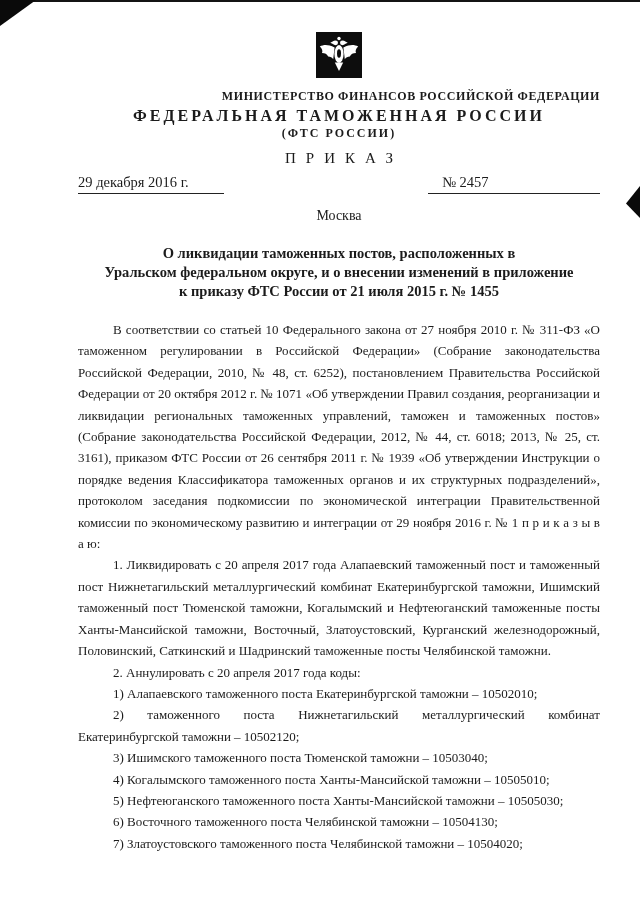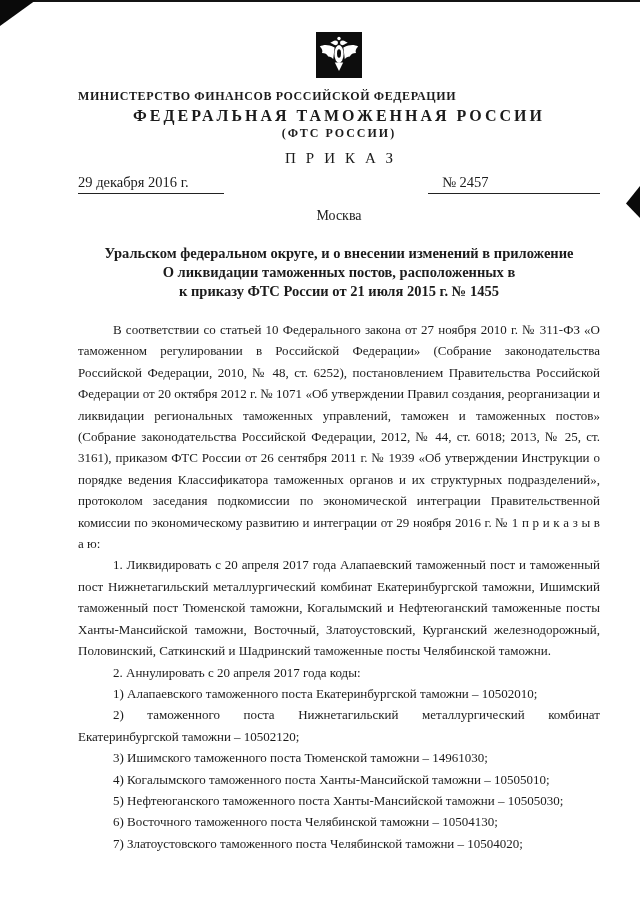--- a/index.html
+++ b/index.html
@@ -17,21 +17,21 @@
   
   .scan-top-line { position:absolute; top:0; left:0; width:100%; height:2px; background:#141414; }
   .scan-corner-tl { position:absolute; top:0; left:0; width:36px; height:26px; background:#0a0a0a;
     clip-path:polygon(0 0, 100% 0, 0 100%); }
   .scan-edge-right { position:absolute; top:186px; right:0; width:14px; height:32px; background:#0a0a0a;
     clip-path:polygon(100% 0, 100% 100%, 0 55%); }
 
   .emblem-wrap { text-align:center; margin-top:2px; }
   .emblem { display:inline-block; width:46px; height:46px; }
 
-  .ministry { margin-top:7px; text-align:left; font-weight:bold; font-size:12px; letter-spacing:0.6px; }
+  .ministry { margin-top:7px; text-align:right; font-weight:bold; font-size:12px; letter-spacing:0.6px; }
   .agency   { margin-top:3px; text-align:center; font-weight:bold; font-size:16px; letter-spacing:3px; }
   .agency-abbr { margin-top:1px; text-align:center; font-weight:bold; font-size:12px; letter-spacing:2px; }
   .doc-type { margin-top:9px; text-align:center; font-weight:normal; font-size:15px; letter-spacing:10px; text-indent:10px; }
 
   .date-row { display:flex; justify-content:space-between; align-items:flex-end; margin-top:7px; font-size:14.5px; }
   .date-field { display:inline-block; width:146px; border-bottom:1.4px solid #222; padding-bottom:2px; }
   .number-field { display:inline-block; width:172px; border-bottom:1.4px solid #222; padding-bottom:2px; padding-left:14px; box-sizing:border-box; }
   .city { text-align:center; font-size:14px; margin-top:14px; }
 
   .doc-title { margin-top:20px; text-align:center; font-weight:bold; font-size:14.5px; line-height:19px; }
@@ -77,31 +77,31 @@
     <div class="agency-abbr">(ФТС РОССИИ)</div>
     <div class="doc-type">ПРИКАЗ</div>
     <div class="date-row">
       <span class="date-field">29 декабря 2016 г.</span>
       <span class="number-field">№ 2457</span>
     </div>
     <div class="city">Москва</div>
   </header>
 
   <div class="doc-title">
+    <div>О ликвидации таможенных постов, расположенных в</div>
     <div>Уральском федеральном округе, и о внесении изменений в приложение</div>
-    <div>О ликвидации таможенных постов, расположенных в</div>
     <div>к приказу ФТС России от 21 июля 2015 г. № 1455</div>
   </div>
 
   <div class="body-text">
     <p class="para">В соответствии со статьей 10 Федерального закона от 27 ноября 2010 г. № 311-ФЗ «О таможенном регулировании в Российской Федерации» (Собрание законодательства Российской Федерации, 2010, № 48, ст. 6252), постановлением Правительства Российской Федерации от 20 октября 2012 г. № 1071 «Об утверждении Правил создания, реорганизации и ликвидации региональных таможенных управлений, таможен и таможенных постов» (Собрание законодательства Российской Федерации, 2012, № 44, ст. 6018; 2013, № 25, ст. 3161), приказом ФТС России от 26 сентября 2011 г. № 1939 «Об утверждении Инструкции о порядке ведения Классификатора таможенных органов и их структурных подразделений», протоколом заседания подкомиссии по экономической интеграции Правительственной комиссии по экономическому развитию и интеграции от 29 ноября 2016 г. № 1 п р и к а з ы в а ю:</p>
     <p class="para">1. Ликвидировать с 20 апреля 2017 года Алапаевский таможенный пост и таможенный пост Нижнетагильский металлургический комбинат Екатеринбургской таможни, Ишимский таможенный пост Тюменской таможни, Когалымский и Нефтеюганский таможенные посты Ханты-Мансийской таможни, Восточный, Златоустовский, Курганский железнодорожный, Половинский, Саткинский и Шадринский таможенные посты Челябинской таможни.</p>
     <p class="para">2. Аннулировать с 20 апреля 2017 года коды:</p>
     <p class="para">1) Алапаевского таможенного поста Екатеринбургской таможни – 10502010;</p>
     <p class="para">2) таможенного поста Нижнетагильский металлургический комбинат Екатеринбургской таможни – 10502120;</p>
-    <p class="para">3) Ишимского таможенного поста Тюменской таможни – 14961030;</p>
+    <p class="para">3) Ишимского таможенного поста Тюменской таможни – 10503040;</p>
     <p class="para">4) Когалымского таможенного поста Ханты-Мансийской таможни – 10505010;</p>
     <p class="para">5) Нефтеюганского таможенного поста Ханты-Мансийской таможни – 10505030;</p>
     <p class="para">6) Восточного таможенного поста Челябинской таможни – 10504130;</p>
     <p class="para">7) Златоустовского таможенного поста Челябинской таможни – 10504020;</p>
   </div>
 
 </div>
 
 </body></html>

